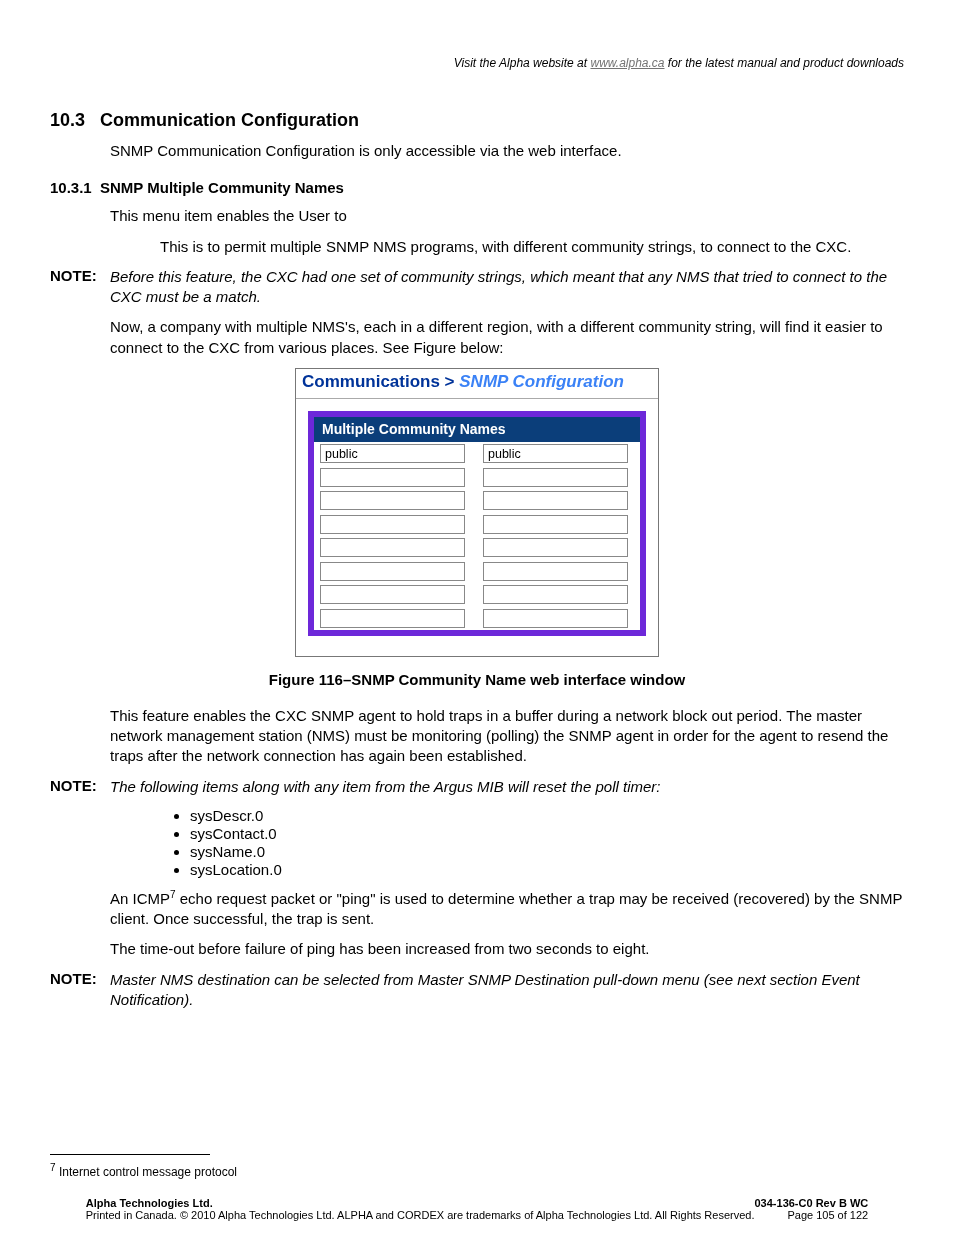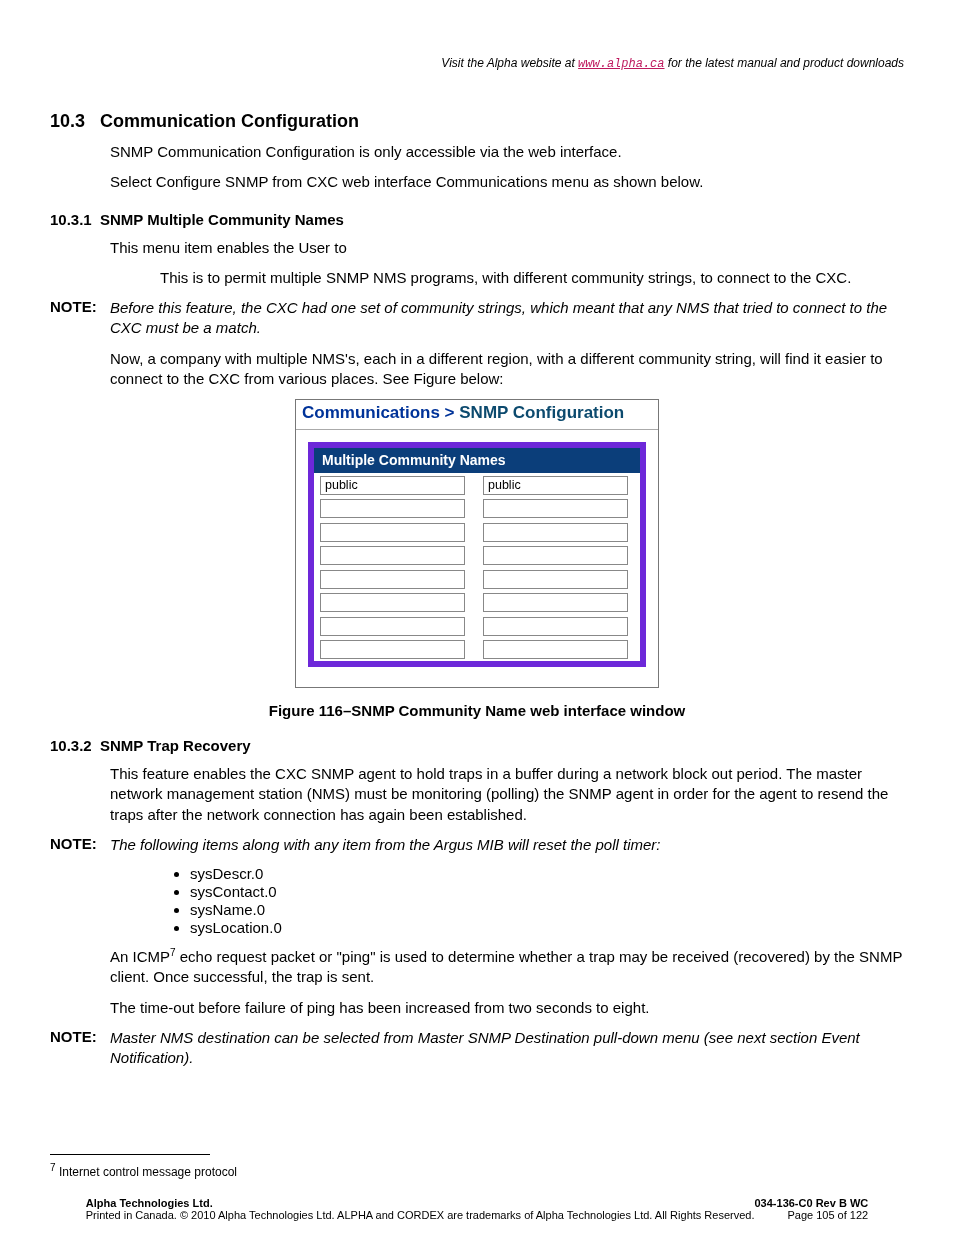--- a/index.html
+++ b/index.html
@@ -17,21 +17,21 @@
     box-sizing: border-box;
     padding: 56px 50px 0 50px;
     width: 954px;
   }
   .header-line {
     text-align: right;
     font-style: italic;
     font-size: 12px;
     margin-bottom: 40px;
   }
-  .header-line a { color: #be185d; text-decoration: underline; font-family: Liberation Mono, monospace; }
+  .header-line a { color: #737373; text-decoration: underline; }
   h2.section {
     font-size: 18px;
     font-weight: bold;
     margin: 4px 0 10px 0;
   }
   h2.section .num { display:inline-block; width: 50px; }
   .body-indent { margin-left: 60px; }
   p { margin: 0 0 10px 0; font-size: 15px; line-height: 1.35; }
   .sub-head { font-weight: bold; font-size: 15px; margin: 18px 0 10px 0; }
   .sub-head .num { display:inline-block; width: 50px; }
@@ -52,21 +52,21 @@
     background: #fff;
     box-shadow: 2px 2px 4px rgba(0,0,0,0); 
   }
   .panel-title {
     padding: 3px 6px 6px 6px;
     font-weight: bold;
     font-size: 17px;
     border-bottom: 1px solid #aaa;
   }
   .panel-title .bc1 { color: #003399; }
-  .panel-title .bc2 { color: #0c4a6e; }
+  .panel-title .bc2 { color: #3b82f6; font-style: italic; }
   .panel-body { padding: 12px 12px 20px 12px; }
   .tbl { width: 100%; border: 6px solid #6d28d9; border-collapse: collapse; padding-left: 33px; }
   .tbl thead th.group {
     background: #0b3e7a;
     color: #fff;
     font-weight: bold;
     text-align: left;
     padding: 4px 8px;
     font-size: 14px;
     border-bottom: 1px solid #0b3e7a;
@@ -131,21 +131,20 @@
 
   <div class="header-line">
     <span>Visit the Alpha website at </span><a href="#">www.alpha.ca</a><span> for the latest manual and product downloads</span>
   </div>
 
   <h2 class="section">
     <span class="num">10.3</span><span>Communication Configuration</span>
   </h2>
   <div class="body-indent">
     <p>SNMP Communication Configuration is only accessible via the web interface.</p>
-    <p>Select Configure SNMP from CXC web interface Communications menu as shown below.</p>
   </div>
 
   <div class="sub-head">
     <span class="num">10.3.1</span><span>SNMP Multiple Community Names</span>
   </div>
   <div class="body-indent">
     <p>This menu item enables the User to</p>
   </div>
   <p class="deep-indent">This is to permit multiple SNMP NMS programs, with different community strings, to connect to the CXC.</p>
 
@@ -202,23 +201,20 @@
               <td><input type="text" class="cell-input" style=""></td>
               <td><input type="text" class="cell-input" style=""></td>
             </tr>
           </tbody>
       </table>
     </div>
   </div>
 
   <div class="fig-caption">Figure 116–SNMP Community Name web interface window</div>
 
-  <div class="sub-head">
-    <span class="num">10.3.2</span><span>SNMP Trap Recovery</span>
-  </div>
   <div class="body-indent">
     <p>This feature enables the CXC SNMP agent to hold traps in a buffer during a network block out period. The master network management station (NMS) must be monitoring (polling) the SNMP agent in order for the agent to resend the traps after the network connection has again been established.</p>
   </div>
 
   <div class="note-row">
     <div class="lbl">NOTE:</div>
     <div class="txt">The following items along with any item from the Argus MIB will reset the poll timer:</div>
   </div>
 
   <ul class="bul" id="mib-bullets">

